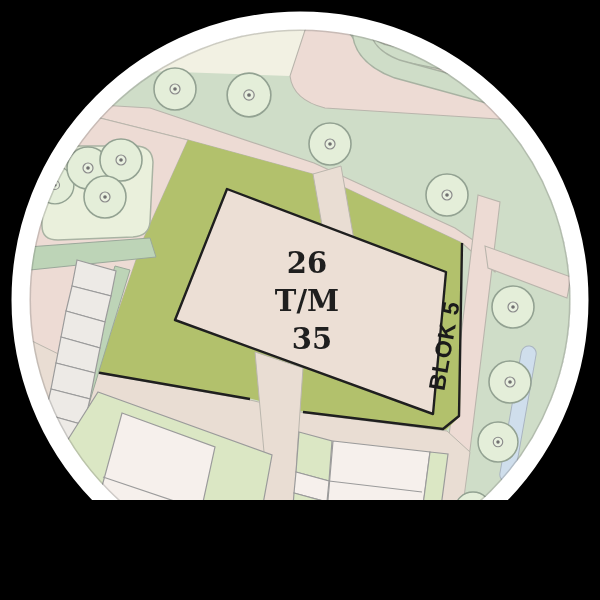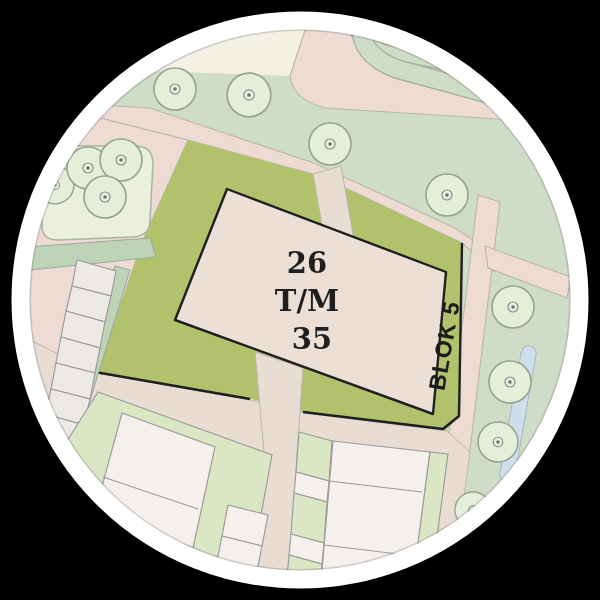--- a/index.html
+++ b/index.html
@@ -1,16 +1,16 @@
 <!DOCTYPE html>
 <html><head>
 <meta charset="utf-8">
 <style>
   html,body{margin:0;padding:0;background:#000;}
-  .stage{width:600px;height:600px;position:relative;font-family:"DejaVu Serif", serif;}
+  .stage{width:600px;height:500px;position:relative;font-family:"DejaVu Serif", serif;}
   svg{display:block;}
   .sage{fill:#cfddc8;}
   .cream{fill:#f2f1e3;}
   .pinkroad{fill:#eddbd4;stroke:#b9b5ac;stroke-width:1.1;}
   .beigeroad{fill:#e9ddd3;stroke:#bab6ad;stroke-width:1;}
   .darkline{stroke:#1f1f1f;stroke-width:2.4;fill:none;stroke-linejoin:round;}
   .palegreen{fill:#eaf0dc;stroke:#a9b3a3;stroke-width:1.5;}
   .stripgreen{fill:#bdd4b7;stroke:#9aa89a;stroke-width:1;}
   .stall{fill:#edeae6;stroke:#9b9b9b;stroke-width:1.2;}
   .parcelgreen{fill:#dbe7c4;stroke:#9b9b9b;stroke-width:1.2;}

